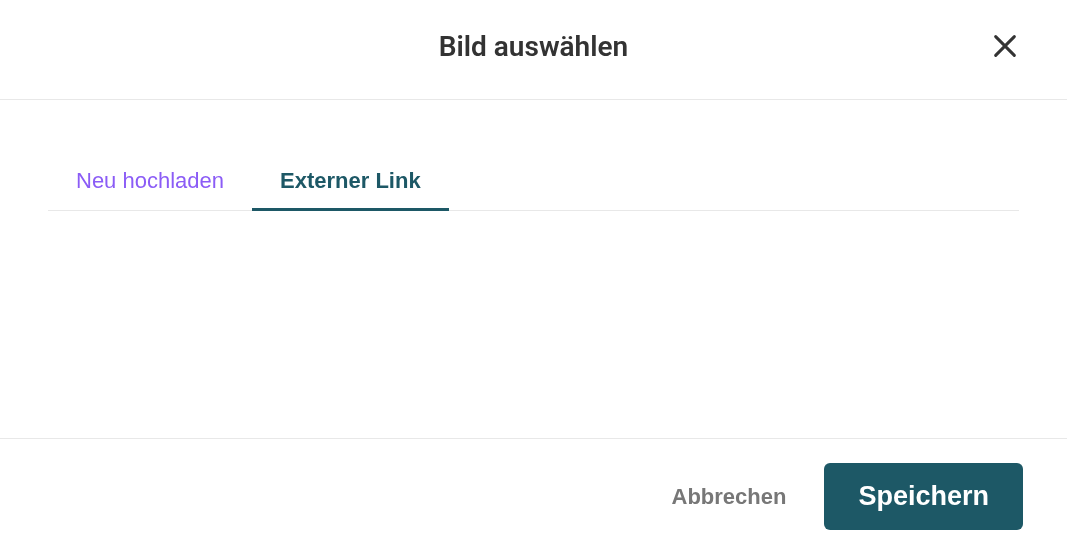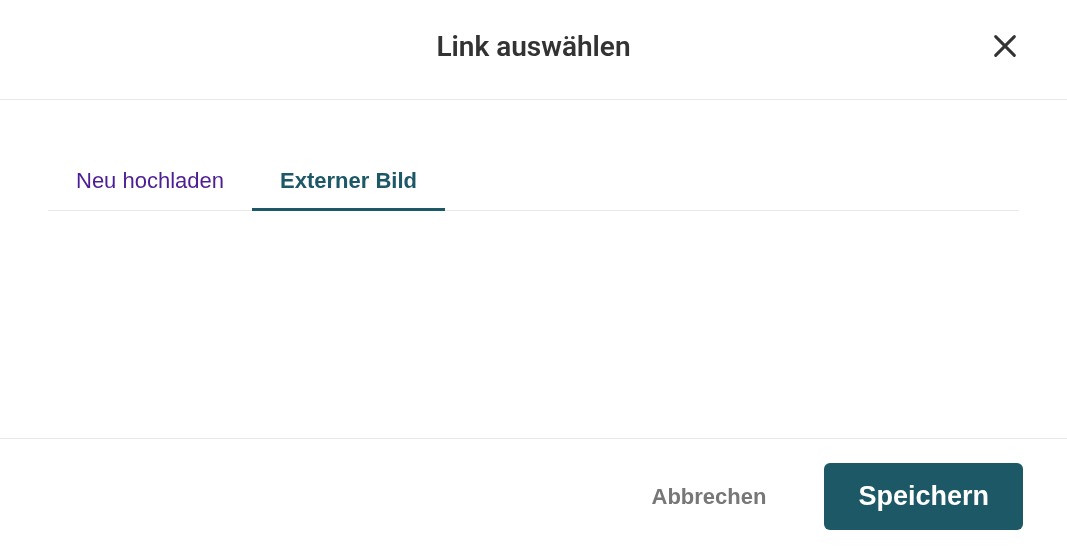--- a/index.html
+++ b/index.html
@@ -55,21 +55,21 @@
     }
     .tabs {
       display: flex;
       border-bottom: 1px solid #e8e8e8;
       margin-top: 54px;
     }
     .tab {
       padding: 14px 28px 16px 28px;
       font-size: 22px;
       font-weight: 500;
-      color: #4c1d95;
+      color: #8b5cf6;
       cursor: pointer;
       border: none;
       background: transparent;
       position: relative;
     }
     .tab.active {
       color: #1d5866;
       font-weight: 700;
     }
     .tab.active::after {
@@ -99,21 +99,21 @@
       outline: none;
       color: #333;
       caret-color: #1d5866;
     }
     .footer {
       border-top: 1px solid #e8e8e8;
       padding: 24px 44px 30px 44px;
       display: flex;
       justify-content: flex-end;
       align-items: center;
-      gap: 56px;
+      gap: 36px;
     }
     .btn-cancel {
       font-size: 22px;
       font-weight: 600;
       color: #777;
       background: transparent;
       border: none;
       cursor: pointer;
       padding: 10px 2px;
     }
@@ -126,32 +126,32 @@
       border-radius: 6px;
       padding: 18px 34px;
       cursor: pointer;
     }
   </style>
 </head>
 <body>
 
 <div class="dialog">
   <div class="header">
-    <h1 class="title">Link auswählen</h1>
+    <h1 class="title">Bild auswählen</h1>
     <button class="close-btn">
       <svg viewBox="0 0 24 24">
         <path d="M4 4 L20 20 M20 4 L4 20" stroke="#333" stroke-width="2.6" stroke-linecap="round" fill="none"></path>
       </svg>
     </button>
   </div>
 
   <div class="content">
     <div class="tabs">
       <button class="tab">Neu hochladen</button>
-      <button class="tab active">Externer Bild</button>
+      <button class="tab active">Externer Link</button>
     </div>
 
   </div>
 
   <div class="footer">
     <button class="btn-cancel">Abbrechen</button>
     <button class="btn-save">Speichern</button>
   </div>
 </div>
 

